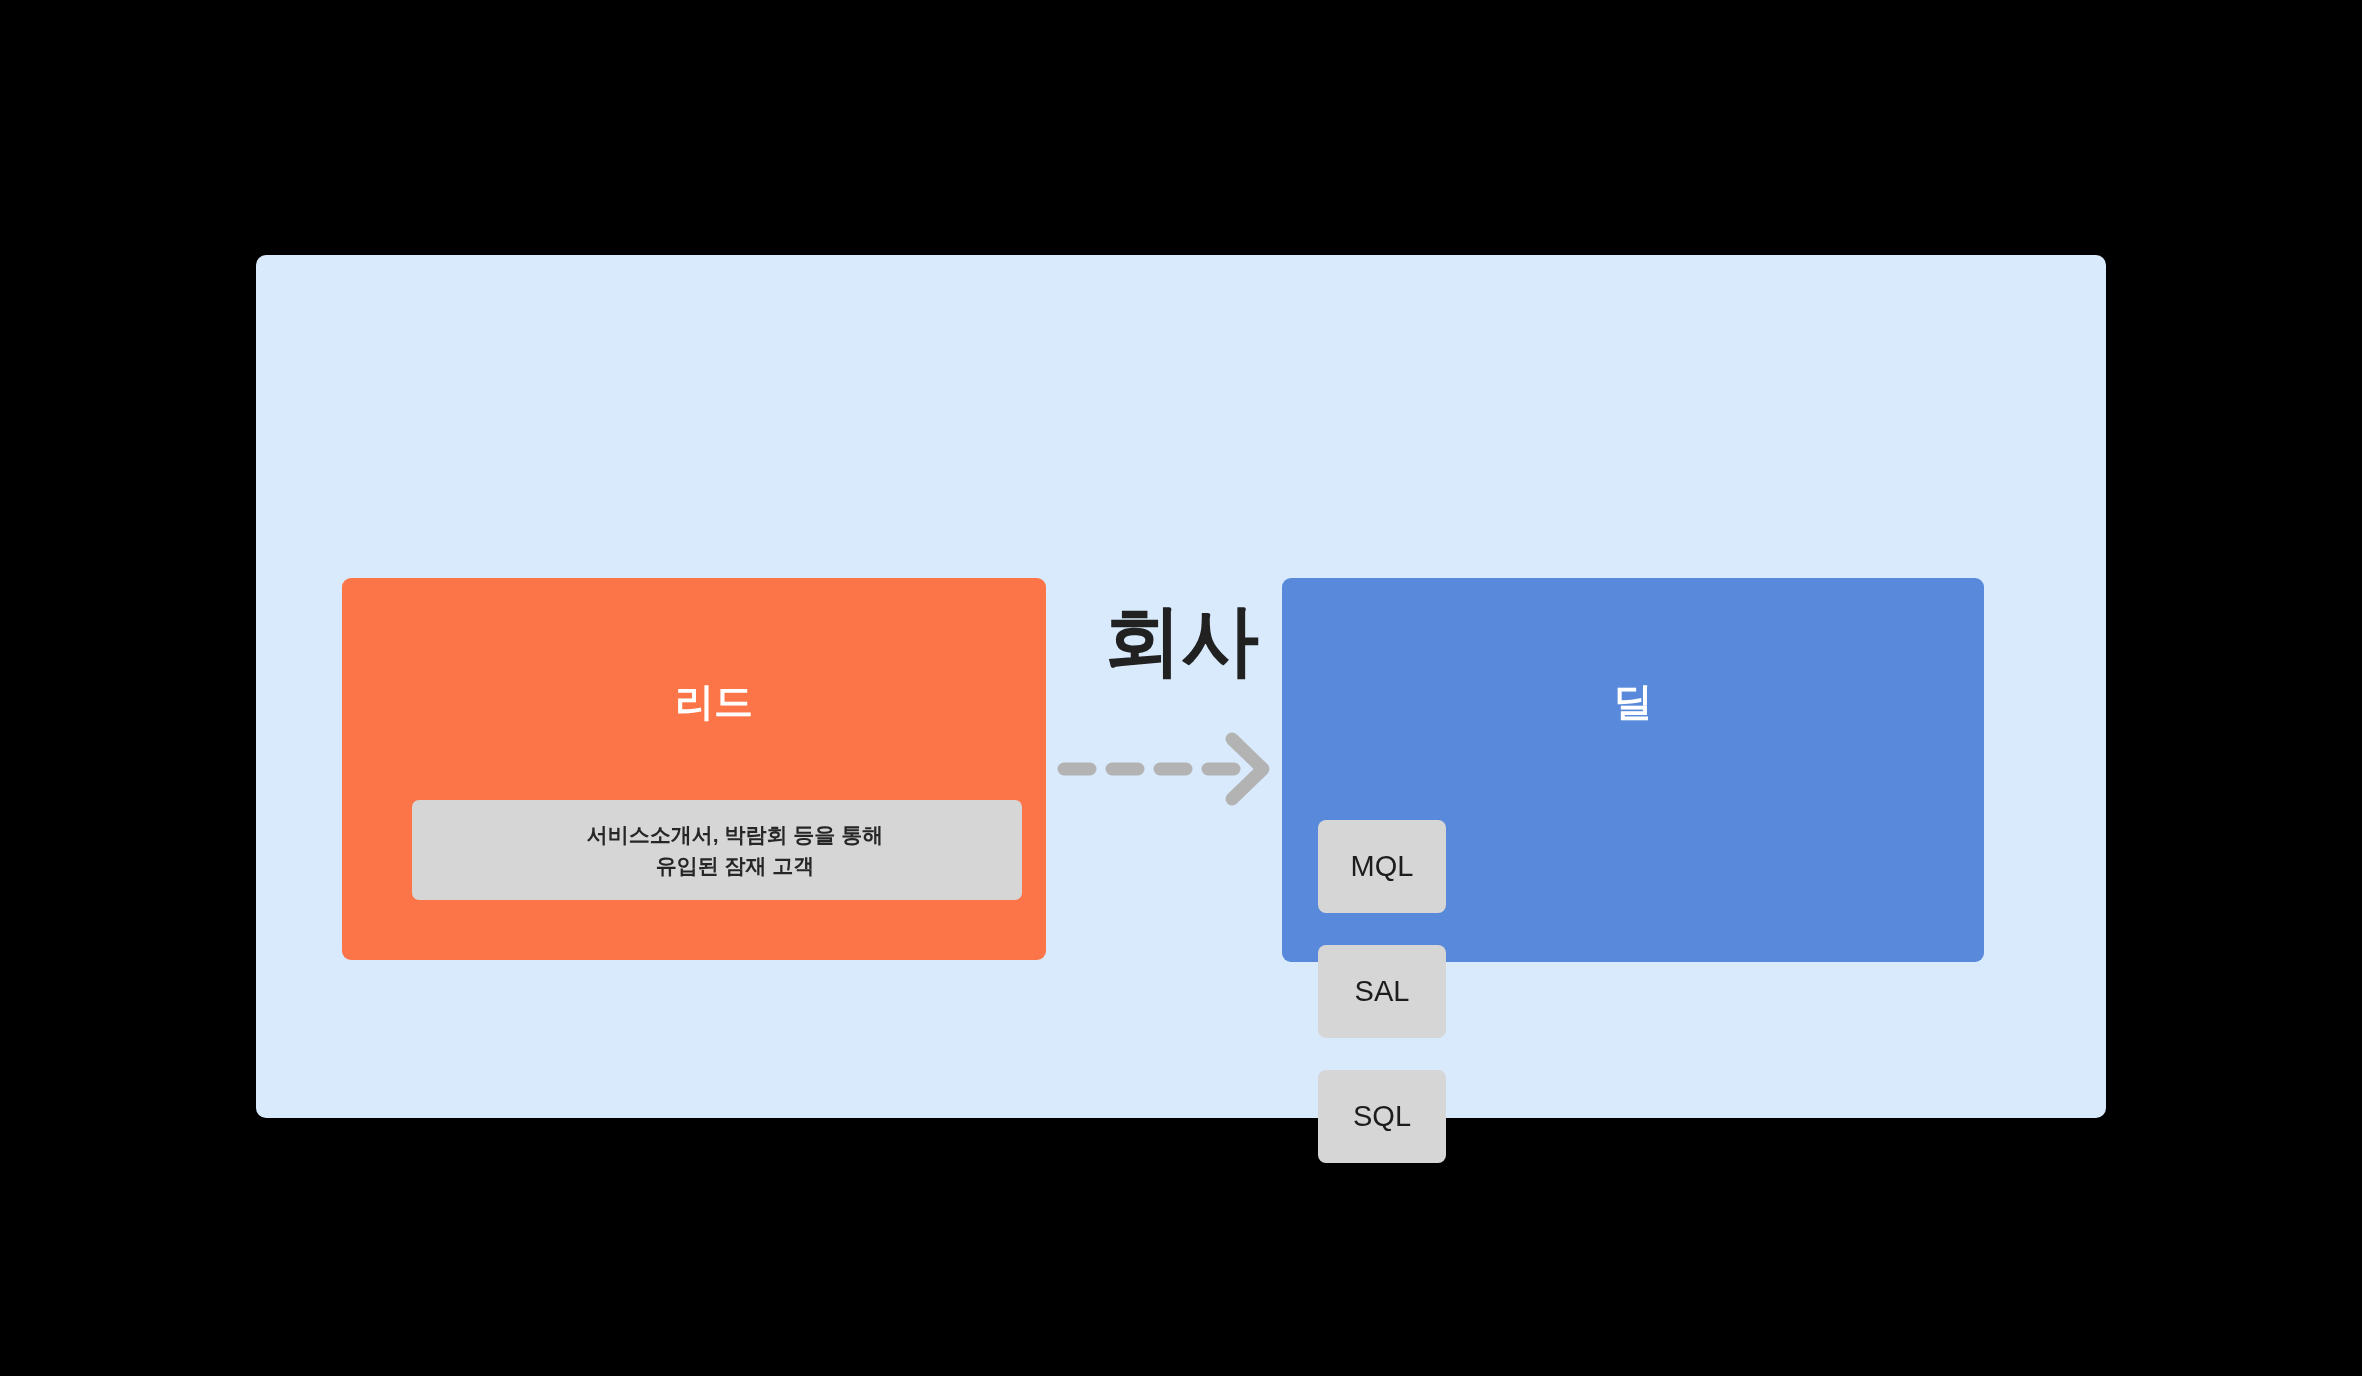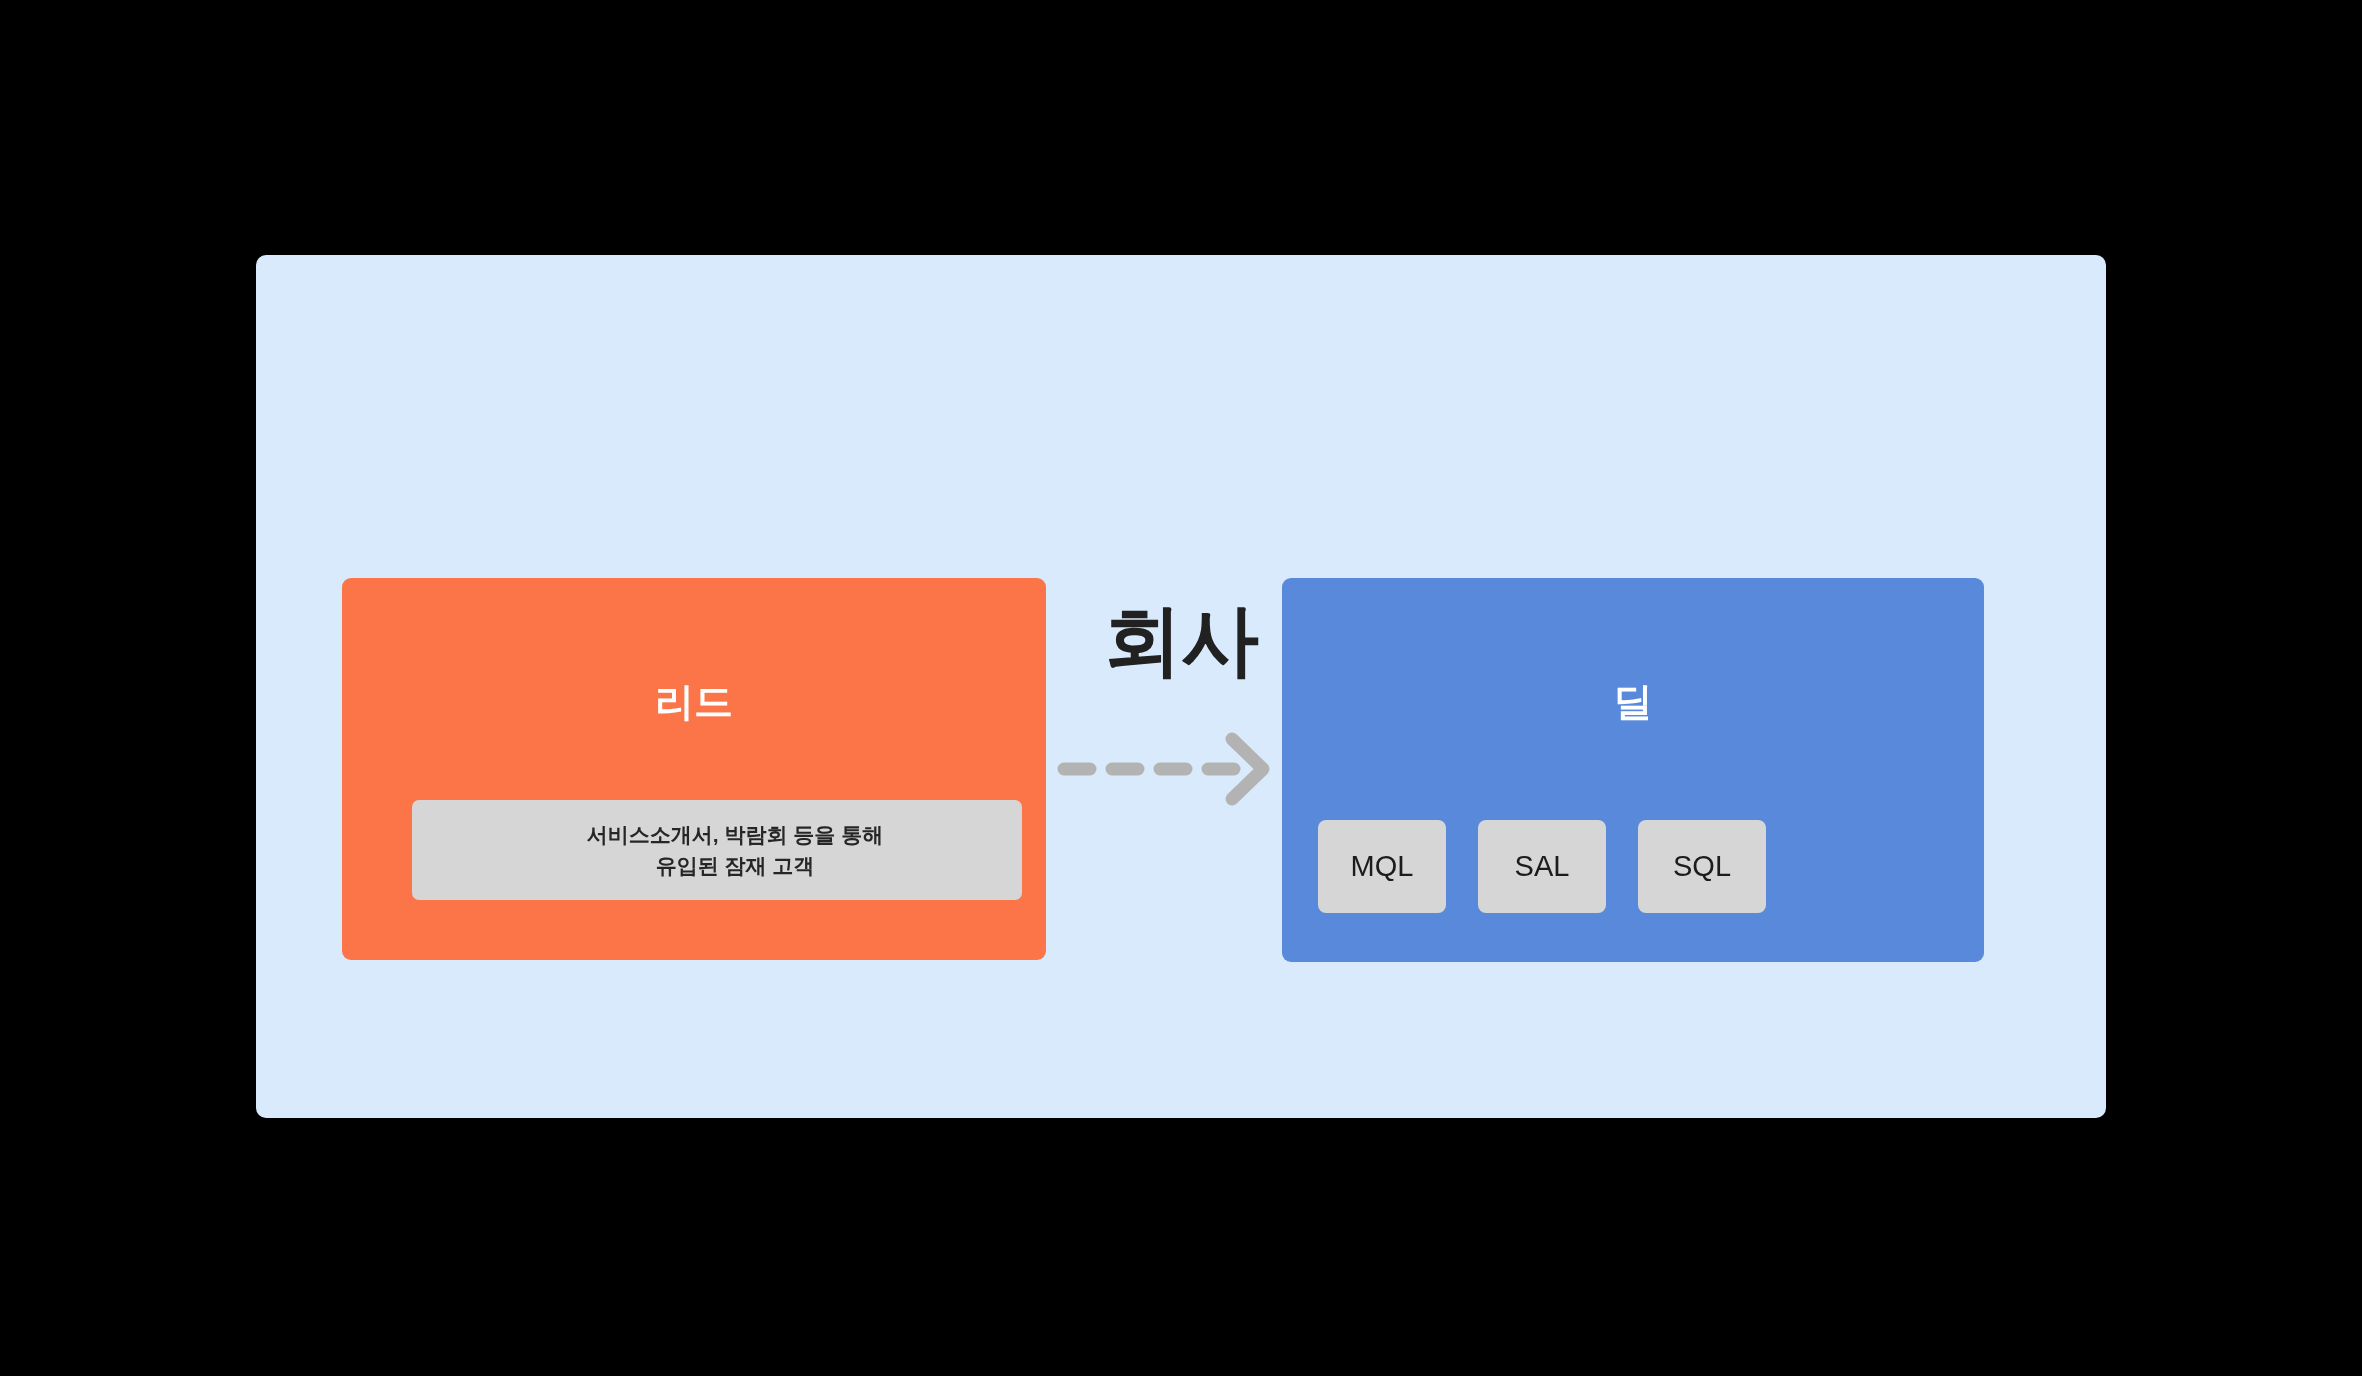--- a/index.html
+++ b/index.html
@@ -63,21 +63,21 @@
   }
 
   
   #lead-box {
     left: 86px;
     top: 323px;
     width: 704px;
     height: 382px;
     background: #fb7549;
   }
-  #lead-box .stage-title { top: 104px; }
+  #lead-box .stage-title { top: 104px; margin-left: 20px; }
 
   #lead-description {
     position: absolute;
     left: 70px;
     top: 222px;
     width: 574px;
     height: 100px;
     background: #d6d6d6;
     border-radius: 7px;
     display: flex;
@@ -104,21 +104,21 @@
     height: 384px;
     background: #5889db;
   }
   #deal-box .stage-title { top: 104px; }
 
   #deal-stages {
     position: absolute;
     left: 36px;
     top: 242px;
     display: flex;
-    flex-direction: row;
+    flex-direction: column;
     align-items: flex-end;
     gap: 32px;
   }
   .deal-stage-pill {
     height: 93px;
     background: #d6d6d6;
     border-radius: 8px;
     display: flex;
     align-items: center;
     justify-content: center;

